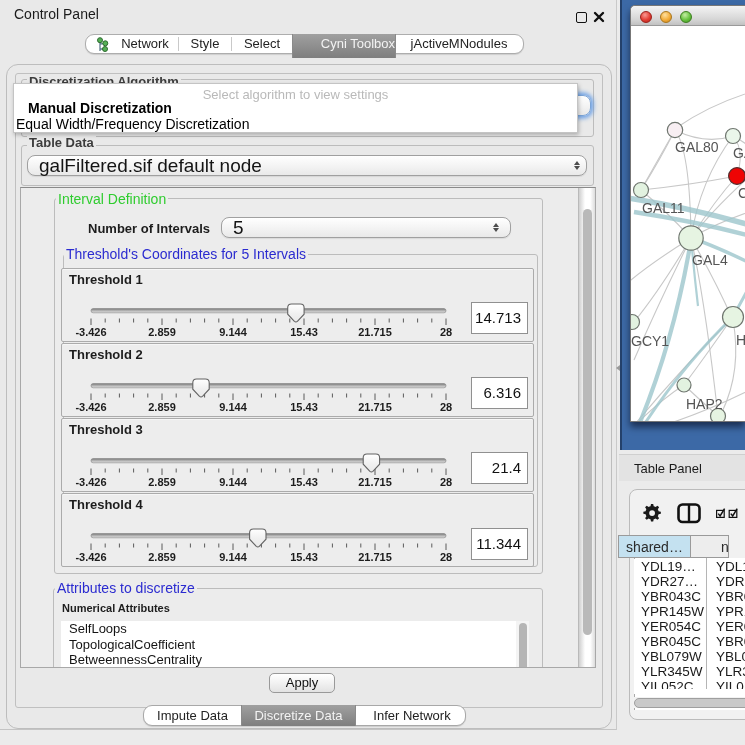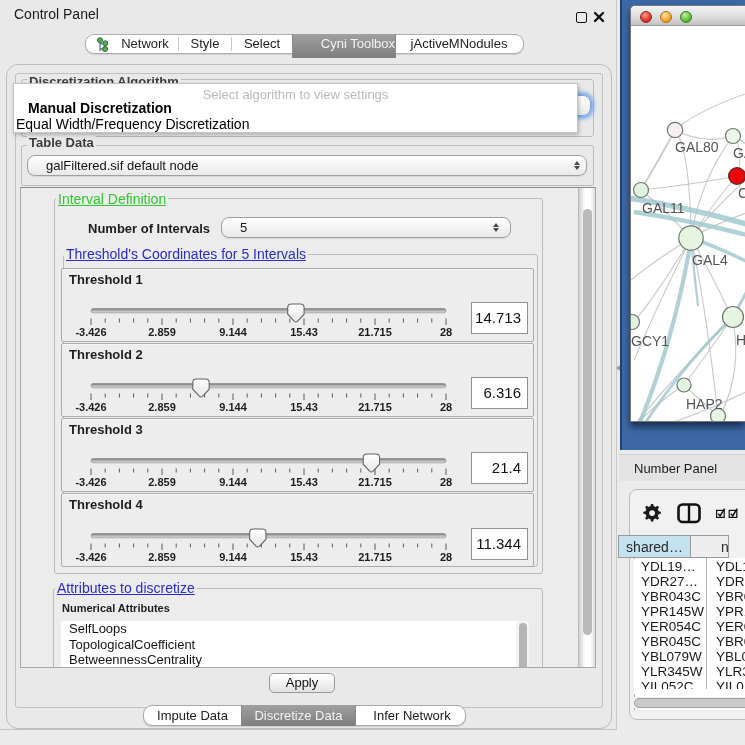--- a/index.html
+++ b/index.html
@@ -20,41 +20,41 @@
 
 #outerp { position:absolute; left:6px; top:64px; width:606px; height:665px;
   border:1px solid #bdbdbd; border-radius:12px; background:#e9e9e9; }
 #innerp { position:absolute; left:8px; top:8px; width:588px; height:635px;
   border:1px solid #c0c0c0; border-radius:3px; background:#e9e9e9; }
 
 .gbox { position:absolute; border:1px solid #bcbcbc; border-radius:3px; }
 .gtitle { position:absolute; font-size:13px; font-weight:bold; color:#3d3d3d; background:#e9e9e9; padding:0 2px; }
 
 .combo { position:absolute; height:21px; border:1px solid #a0a0a0; border-radius:8px;
-  background:linear-gradient(#ffffff,#f3f3f3 55%,#e9e9e9); font-size:13px; color:#141414; line-height:20px;
-  padding-left:18px; box-shadow:0 1px 1px rgba(0,0,0,0.08); }
+  background:linear-gradient(#ffffff,#f3f3f3 55%,#e9e9e9); font-size:19px; color:#141414; line-height:20px;
+  padding-left:11px; box-shadow:0 1px 1px rgba(0,0,0,0.08); }
 .arr { position:absolute; top:0; width:14px; height:100%; }
 .arr:before { content:""; position:absolute; left:3px; top:2px; border:3.5px solid transparent; border-bottom:4.5px solid #4c4c4c; }
 .arr:after  { content:""; position:absolute; left:3px; bottom:2px; border:3.5px solid transparent; border-top:4.5px solid #4c4c4c; }
 
 #popup { position:absolute; left:13px; top:83px; width:565px; height:50px; background:#fff;
   border:1px solid #c4c4c4; box-shadow:1px 2px 4px rgba(0,0,0,0.25); z-index:30; }
 #popup .r1 { position:absolute; left:0; top:3px; width:100%; text-align:center; font-size:13px; color:#b9b9b9; }
 #popup .r2 { position:absolute; left:2px; top:16px; font-size:14px; font-weight:bold; color:#000;margin-left:12px; }
 #popup .r3 { position:absolute; left:2px; top:31.5px; font-size:14px; color:#000; }
 
 #spane { position:absolute; left:13px; top:122px; width:576px; height:481px;
   border:1px solid #a8a8a8; border-top-color:#8a8a8a; background:#ececec; overflow:hidden; }
 #sbar { position:absolute; right:0; top:0; width:17px; height:479px;
   background:linear-gradient(90deg,#cfcfcf,#ffffff 38%,#ffffff 70%,#dcdcdc); border-left:1px solid #b9b9b9; }
 #sbthumb { position:absolute; left:4px; top:21px; width:9px; height:426px; background:#b9b9b9; border-radius:4.5px; }
 
 .bluetitle { color:#2b2bd0; }
 .greentitle { color:#2fcc2f; }
-.gt2 { position:absolute; font-size:14px; background:#ececec; padding:0 2px; z-index:2;text-decoration:underline; }
+.gt2 { position:absolute; font-size:14px; background:#ececec; padding:0 2px; z-index:2; }
 
 .thbox { position:absolute; left:40px; width:473px; height:74px; background:#ededed;
   border:1px solid #ababab; border-radius:2px; box-shadow:inset 0 1px 0 #f6f6f6; }
 .thname { position:absolute; left:7px; top:3px; font-size:13px; font-weight:bold; color:#1d1d1d; }
 .sld { position:absolute; left:11px; top:32px; }
 .thval { position:absolute; left:409px; top:33.5px; width:57px; height:32px; background:#fff;
   border:1px solid #909090; font-size:15px; color:#111; text-align:right; line-height:30px; padding-right:6px; }
 
 #numattr { position:absolute; left:41px; top:414px; font-size:11px; font-weight:bold; color:#1d1d1d; }
 #attrlist { position:absolute; left:40px; top:433px; width:455px; height:47px; background:#fff; overflow:hidden; }
@@ -350,21 +350,21 @@
       </svg>
     </div>
   <div id="nettitle">
       <div class="tl" id="tlr"></div>
       <div class="tl" id="tly"></div>
       <div class="tl" id="tlg"></div>
     </div>
 </div>
 
 <div id="tpbar">
-    <span>Number Panel</span>
+    <span>Table Panel</span>
   </div>
 <div id="tpanel"></div>
 <svg width="60" height="40" viewBox="0 0 60 40" style="position:absolute;left:641px;top:502px;">
   <g fill="#1a1a1a">
     <path d="M10 2 l2.2 0 l0.5 2.3 a6 6 0 0 1 1.8 0.75 l2-1.3 l1.6 1.6 l-1.3 2 a6 6 0 0 1 0.75 1.8 l2.3 0.5 l0 2.2 l-2.3 0.5 a6 6 0 0 1 -0.75 1.8 l1.3 2 l-1.6 1.6 l-2-1.3 a6 6 0 0 1 -1.8 0.75 l-0.5 2.3 l-2.2 0 l-0.5-2.3 a6 6 0 0 1 -1.8-0.75 l-2 1.3 l-1.6-1.6 l1.3-2 a6 6 0 0 1 -0.75-1.8 l-2.3-0.5 l0-2.2 l2.3-0.5 a6 6 0 0 1 0.75-1.8 l-1.3-2 l1.6-1.6 l2 1.3 a6 6 0 0 1 1.8-0.75 z M11.1 8.2 a2.9 2.9 0 1 0 0 5.8 a2.9 2.9 0 1 0 0-5.8 z"></path>
   </g>
   <rect x="37.5" y="2.5" width="21" height="17.5" rx="4" fill="none" stroke="#111" stroke-width="2.6"></rect>
   <line x1="48" y1="2.5" x2="48" y2="20" stroke="#111" stroke-width="2.4"></line>
 </svg>
 <svg width="24" height="15" viewBox="0 0 24 15" style="position:absolute;left:716px;top:504px;">

